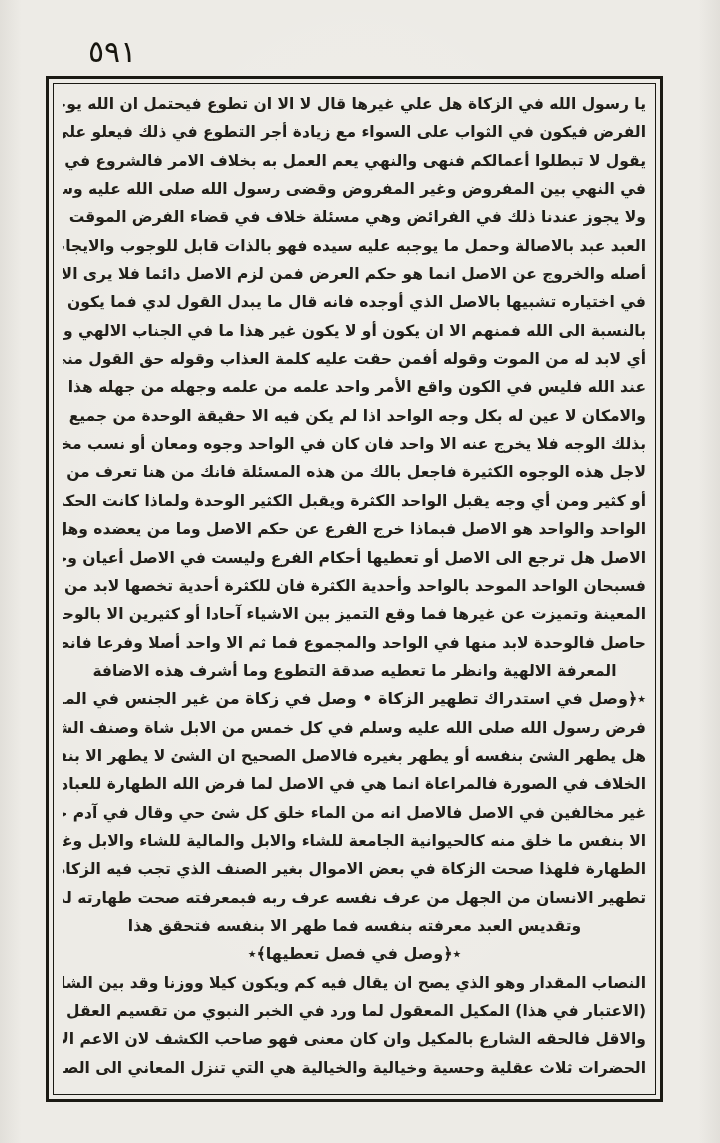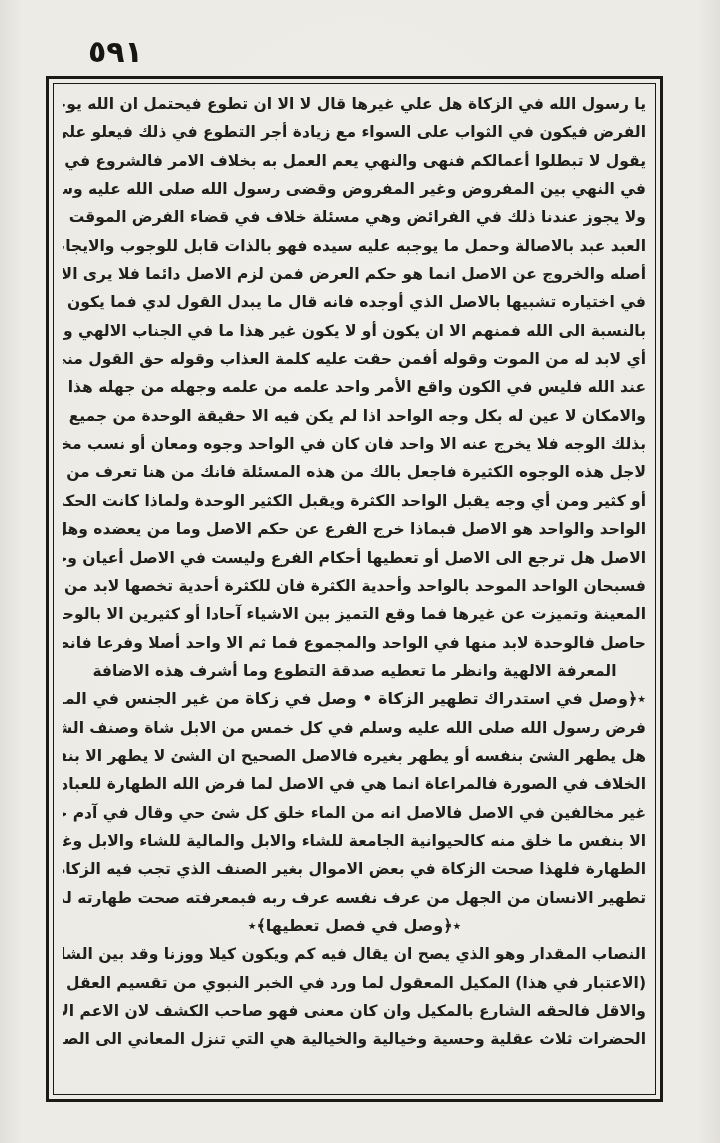--- a/index.html
+++ b/index.html
@@ -6,21 +6,21 @@
   body{
     width:720px;height:1143px;position:relative;overflow:hidden;
     background:#edebe6;
     background-image:
       radial-gradient(ellipse at 50% 45%, rgba(255,255,255,0.35) 0%, rgba(255,255,255,0) 60%),
       linear-gradient(90deg, rgba(120,115,105,0.10) 0%, rgba(0,0,0,0) 3%, rgba(0,0,0,0) 97%, rgba(120,115,105,0.10) 100%);
     font-family:"DejaVu Sans", sans-serif;
   }
   .page-number{
     position:absolute; top:34px; left:88px;
-    font-size:30px; font-weight:bold; color:#17160f;
+    font-size:30px; font-weight:normal; color:#17160f;
     letter-spacing:3px; direction:rtl;
   }
   .frame-outer{
     position:absolute; left:46px; top:76px; width:617px; height:1026px;
     box-sizing:border-box; border:3px solid #1b1a14; padding:4px;
   }
   .frame-inner{
     box-sizing:border-box; width:100%; height:100%;
     border:1.5px solid #1b1a14; padding:6px 9px 4px 9px;
     overflow:hidden;
@@ -78,20 +78,21 @@
 
       <p class="heading">٭﴿وصل في استدراك تطهير الزكاة • وصل في زكاة من غير الجنس في المال المزكى﴾٭</p>
 
       <p class="line">فرض رسول الله صلى الله عليه وسلم في كل خمس من الابل شاة وصنف الشاة غير صنف الابل فالاصل في هذه المسئلة</p>
       <p class="line">هل يطهر الشئ بنفسه أو يطهر بغيره فالاصل الصحيح ان الشئ لا يطهر الا بنفسه هذا هو الحق الذي يرجع اليه وان وقع</p>
       <p class="line">الخلاف في الصورة فالمراعاة انما هي في الاصل لما فرض الله الطهارة للعبادة بالماء والتراب وهما مخالفان في الصورة</p>
       <p class="line">غير مخالفين في الاصل فالاصل انه من الماء خلق كل شئ حي وقال في آدم خلقه من تراب فما وقع الطهارة في الظاهر</p>
       <p class="line">الا بنفس ما خلق منه كالحيوانية الجامعة للشاء والابل والمالية للشاء والابل وغير ذلك فلولا هذا الامر الجامع ما صحت</p>
       <p class="line">الطهارة فلهذا صحت الزكاة في بعض الاموال بغير الصنف الذي تجب فيه الزكاة قال رسول الله صلى الله عليه وسلم في</p>
       <p class="line">تطهير الانسان من الجهل من عرف نفسه عرف ربه فبمعرفته صحت طهارته لمعرفته بربه فالحق هو القدوس المطلق</p>
+      <p class="line center">وتقديس العبد معرفته بنفسه فما طهر الا بنفسه فتحقق هذا</p>
 
       <p class="heading">٭﴿وصل في فصل تعطيها﴾٭</p>
 
       <p class="line">النصاب المقدار وهو الذي يصح ان يقال فيه كم ويكون كيلا ووزنا وقد بين الشارع نصاب المكيل ونصاب الموزون</p>
       <p class="line">(الاعتبار في هذا) المكيل المعقول لما ورد في الخبر النبوي من تقسيم العقل في الناس بالقفيز والقفيزين والاكثر</p>
       <p class="line">والاقل فالحقه الشارع بالمكيل وان كان معنى فهو صاحب الكشف لان الاعم الاجلى وقد عرفناك قبل ان</p>
       <p class="line">الحضرات ثلاث عقلية وحسية وخيالية والخيالية هي التي تنزل المعاني الى الصور المحسوسة أعني تجليها فيها اذ لا عقلها</p>
 
     </div>
   </div>

